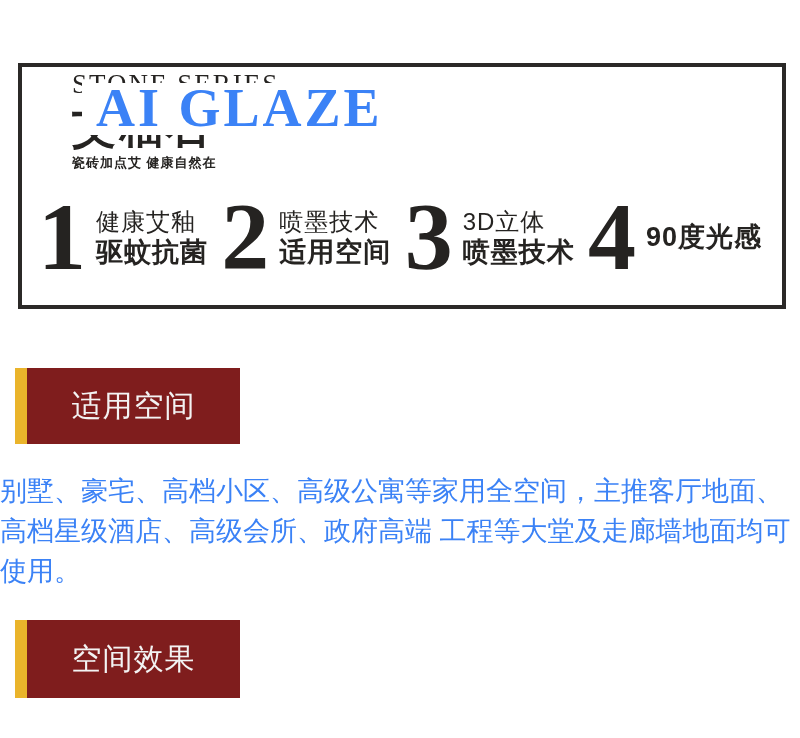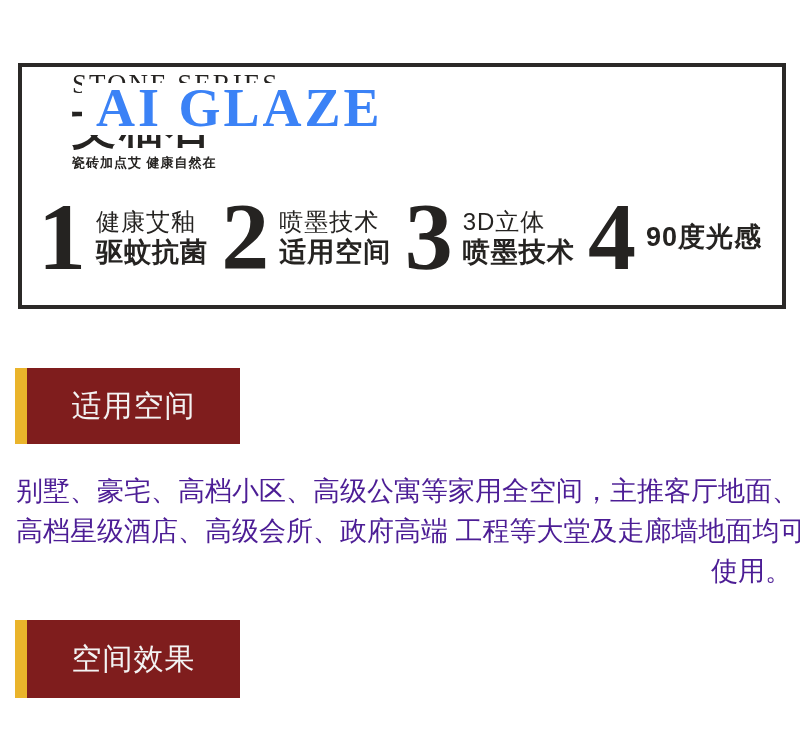--- a/index.html
+++ b/index.html
@@ -136,27 +136,26 @@
     align-items: center;
     justify-content: center;
     font-size: 30px;
     letter-spacing: 1px;
     white-space: nowrap;
   }
 
   
   .usage-paragraph {
     position: absolute;
-    left: 16px;
+    left: 0;
     top: 471px;
     width: 776px;
-    color: #4c1d95;
+    color: #3b82f6;
     font-size: 27px;
     line-height: 40px;
-    text-align: right;
   }
   .para-line { white-space: nowrap; }
 </style>
 </head>
 <body>
 
 <div class="page">
 
   <div class="brand-box">
     <div class="brand-title">AI GLAZE</div>

